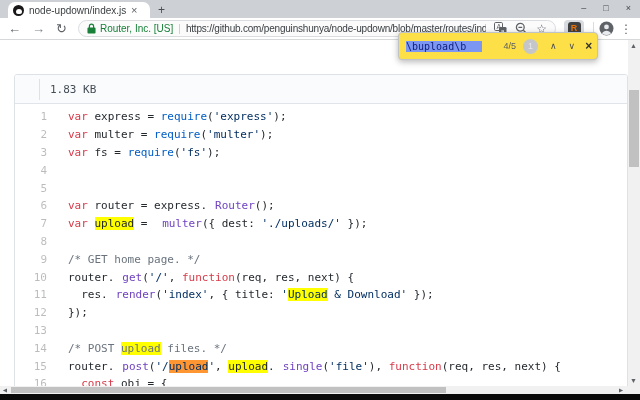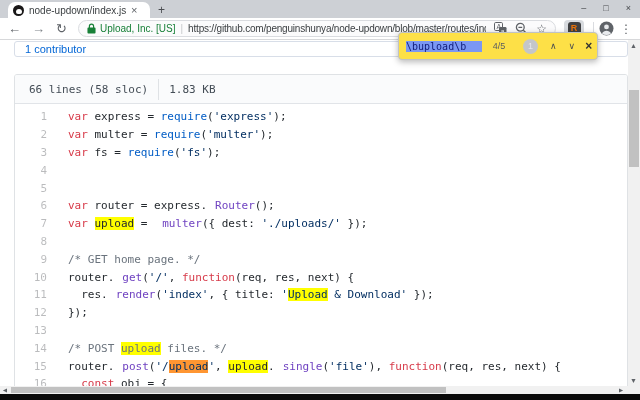--- a/index.html
+++ b/index.html
@@ -37,21 +37,21 @@
            font-size:9px; font-weight:bold; text-align:center; line-height:13px; }
   .tbsep { width:1px; height:13px; background:#dadce0; margin:0 5px; flex:none; }
   .menudots { font-size:12px; color:#5f6368; margin-left:6px; }
 
   
   .findbar { position:absolute; left:398px; top:32px; width:200px; height:28px; background:#fde047;
              border:1px solid #bfc2c6; border-radius:4px; box-shadow:0 2px 6px rgba(0,0,0,0.28);
              display:flex; align-items:center; padding:0 7px; z-index:60; }
   .findq { font-family:"DejaVu Sans Mono", monospace; font-size:10px; background:#7b97f3; color:#101c7a;
            white-space:nowrap; width:76px; overflow:hidden; flex:none; }
-  .findcount { font-size:9px; color:#5a5d61; width:34px; text-align:center; flex:none; }
+  .findcount { font-size:9px; color:#5a5d61; width:34px; text-align:right; flex:none; }
   .findbadge { width:15px; height:15px; border-radius:50%; background:#c4c6c9; color:#e7e8ea;
                font-size:9px; text-align:center; line-height:15px; flex:none; margin-left:7px; }
   .findchev { font-size:9px; color:#4a4d51; margin-left:12px; flex:none; line-height:1; }
   .findclose { font-size:12px; font-weight:bold; color:#333; margin-left:10px; flex:none; line-height:1; }
 
   
   .page { position:absolute; top:41px; left:0; right:0; bottom:0; background:#fff; }
   .contrib-box { position:absolute; left:14px; top:0; width:614px; height:16px;
                  border:1px solid #d8dee8; border-radius:3px; background:#fff;
                  display:flex; align-items:center; padding-left:10px; }
@@ -102,21 +102,21 @@
   </div>
 
   <div class="toolbar">
     <span class="navbtn">←</span>
     <span class="navbtn fwd">→</span>
     <span class="navbtn">↻</span>
     <div class="omnibox">
       <svg width="9" height="11" viewBox="0 0 10 12">
           <path d="M2 5V3.5a3 3 0 016 0V5h.5a1 1 0 011 1v4.5a1 1 0 01-1 1h-7a1 1 0 01-1-1V6a1 1 0 011-1H2zm1.3 0h3.4V3.5a1.7 1.7 0 00-3.4 0V5z" fill="#188038"></path>
         </svg>
-      <span class="chip">Upload, Inc. [US]</span>
+      <span class="chip">Router, Inc. [US]</span>
       <span class="chipsep">|</span>
       <span class="url">https://github.com/penguinshunya/node-updown/blob/master/routes/index.js</span>
       <span class="pill-ic">
         <svg width="13" height="13" viewBox="0 0 13 13">
             <rect x="0.5" y="0.5" width="8" height="8" rx="1.2" fill="none" stroke="#5f6368"></rect>
             <text x="2.4" y="7.2" font-size="7" fill="#5f6368" font-family="Liberation Sans, sans-serif">A</text>
             <rect x="5" y="5" width="7.5" height="7.5" rx="1.2" fill="#5f6368"></rect>
             <text x="7" y="11" font-size="6" fill="#fff" font-family="Liberation Sans, sans-serif">a</text>
           </svg>
       </span>
@@ -144,26 +144,22 @@
   <div class="findbar">
     <span class="findq">\bupload\b</span>
     <span class="findcount">4/5</span>
     <span class="findbadge">1</span>
     <span class="findchev">∧</span>
     <span class="findchev">∨</span>
     <span class="findclose">×</span>
   </div>
 
   <div class="page">
-    <div class="contrib-box">
-      <span class="contrib-link">1 contributor</span>
-    </div>
     <div class="file-box">
       <div class="file-head">
-        <span>66 lines (58 sloc)</span>
         <span class="fh-div"></span>
         <span>1.83 KB</span>
       </div>
       <div class="code">
           <div class="code-row"><span class="ln">1</span><span class="lc"><span class="tok-k">var</span><span class="tok-p"> express = </span><span class="tok-b">require</span><span class="tok-p">(</span><span class="tok-s">'express'</span><span class="tok-p">);</span></span></div>
           <div class="code-row"><span class="ln">2</span><span class="lc"><span class="tok-k">var</span><span class="tok-p"> multer = </span><span class="tok-b">require</span><span class="tok-p">(</span><span class="tok-s">'multer'</span><span class="tok-p">);</span></span></div>
           <div class="code-row"><span class="ln">3</span><span class="lc"><span class="tok-k">var</span><span class="tok-p"> fs = </span><span class="tok-b">require</span><span class="tok-p">(</span><span class="tok-s">'fs'</span><span class="tok-p">);</span></span></div>
           <div class="code-row"><span class="ln">4</span></div>
           <div class="code-row"><span class="ln">5</span></div>
           <div class="code-row"><span class="ln">6</span><span class="lc"><span class="tok-k">var</span><span class="tok-p"> router = express.</span><span class="tok-e">Router</span><span class="tok-p">();</span></span></div>

